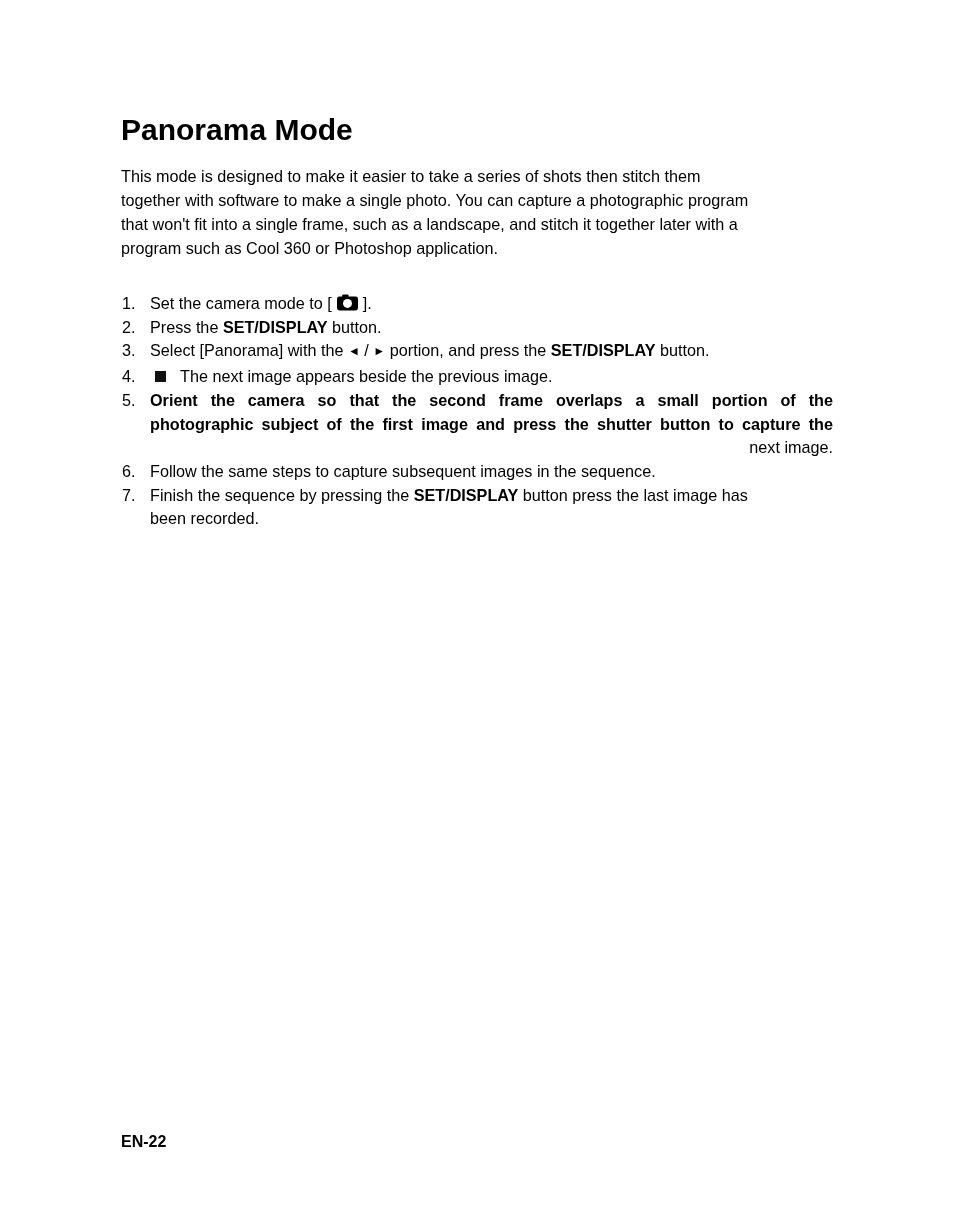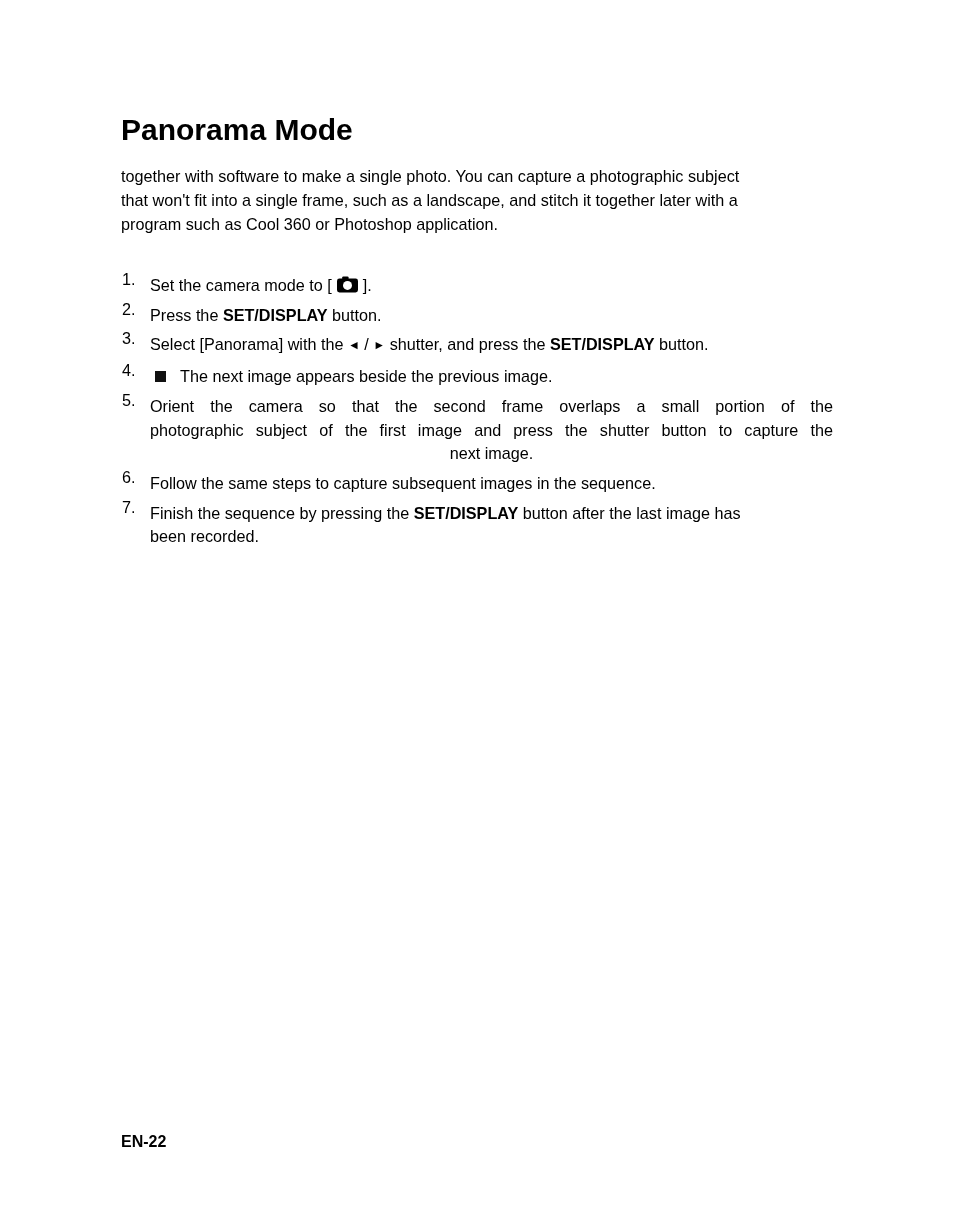--- a/index.html
+++ b/index.html
@@ -50,30 +50,30 @@
   }
   .step .num {
     flex: 0 0 29px;
     width: 29px;
     padding-left: 1px;
     box-sizing: border-box;
   }
   .step .body {
     flex: 1 1 auto;
     width: 683px;
-    margin-top: 6px;
   }
   .nowrap { white-space: nowrap; }
   .bold { font-weight: bold; text-align: center; }
   .jline {
     text-align: justify;
     text-align-last: justify;
+    font-weight: bold;
   }
   .lastline {
-    text-align: center;
+    text-align: right;
   }
   .bullet-row {
     display: flex;
     align-items: flex-end;
     white-space: nowrap;
   }
   .sq {
     display: inline-block;
     width: 11px;
     height: 11px;
@@ -105,21 +105,22 @@
 </style>
 </head>
 <body>
 
 <div class="page">
   <div class="content">
 
     <h1 class="title">Panorama Mode</h1>
 
     <div class="intro">
-      <div class="line">together with software to make a single photo. You can capture a photographic subject</div>
+      <div class="line">This mode is designed to make it easier to take a series of shots then stitch them</div>
+      <div class="line">together with software to make a single photo. You can capture a photographic program</div>
       <div class="line">that won't fit into a single frame, such as a landscape, and stitch it together later with a</div>
       <div class="line">program such as Cool 360 or Photoshop application.</div>
     </div>
 
     <div class="steps">
 
       <div class="step">
         <div class="num">1.</div>
         <div class="body nowrap">
           <span>Set the camera mode to [</span><span class="cam"><svg width="21" height="17" viewBox="0 0 21 17" aria-hidden="true">
@@ -133,21 +134,21 @@
       <div class="step">
         <div class="num">2.</div>
         <div class="body nowrap">
           <span>Press the </span><span class="bold">SET/DISPLAY</span><span> button.</span>
         </div>
       </div>
 
       <div class="step">
         <div class="num">3.</div>
         <div class="body nowrap">
-          <span>Select [Panorama] with the </span><span class="arrow">◄</span><span> / </span><span class="arrow">►</span><span> shutter, and press the </span><span class="bold">SET/DISPLAY</span><span> button.</span>
+          <span>Select [Panorama] with the </span><span class="arrow">◄</span><span> / </span><span class="arrow">►</span><span> portion, and press the </span><span class="bold">SET/DISPLAY</span><span> button.</span>
         </div>
       </div>
 
       <div class="step">
         <div class="num">4.</div>
         <div class="body">
           <div class="bullet-row">
             <span class="sq"></span>
             <span>The next image appears beside the previous image.</span>
           </div>
@@ -165,21 +166,21 @@
 
       <div class="step">
         <div class="num">6.</div>
         <div class="body nowrap">Follow the same steps to capture subsequent images in the sequence.</div>
       </div>
 
       <div class="step">
         <div class="num">7.</div>
         <div class="body">
           <div class="nowrap">
-            <span>Finish the sequence by pressing the </span><span class="bold">SET/DISPLAY</span><span> button after the last image has</span>
+            <span>Finish the sequence by pressing the </span><span class="bold">SET/DISPLAY</span><span> button press the last image has</span>
           </div>
           <div class="nowrap">been recorded.</div>
         </div>
       </div>
 
     </div>
   </div>
 
   <div class="footer">EN-22</div>
 </div>

